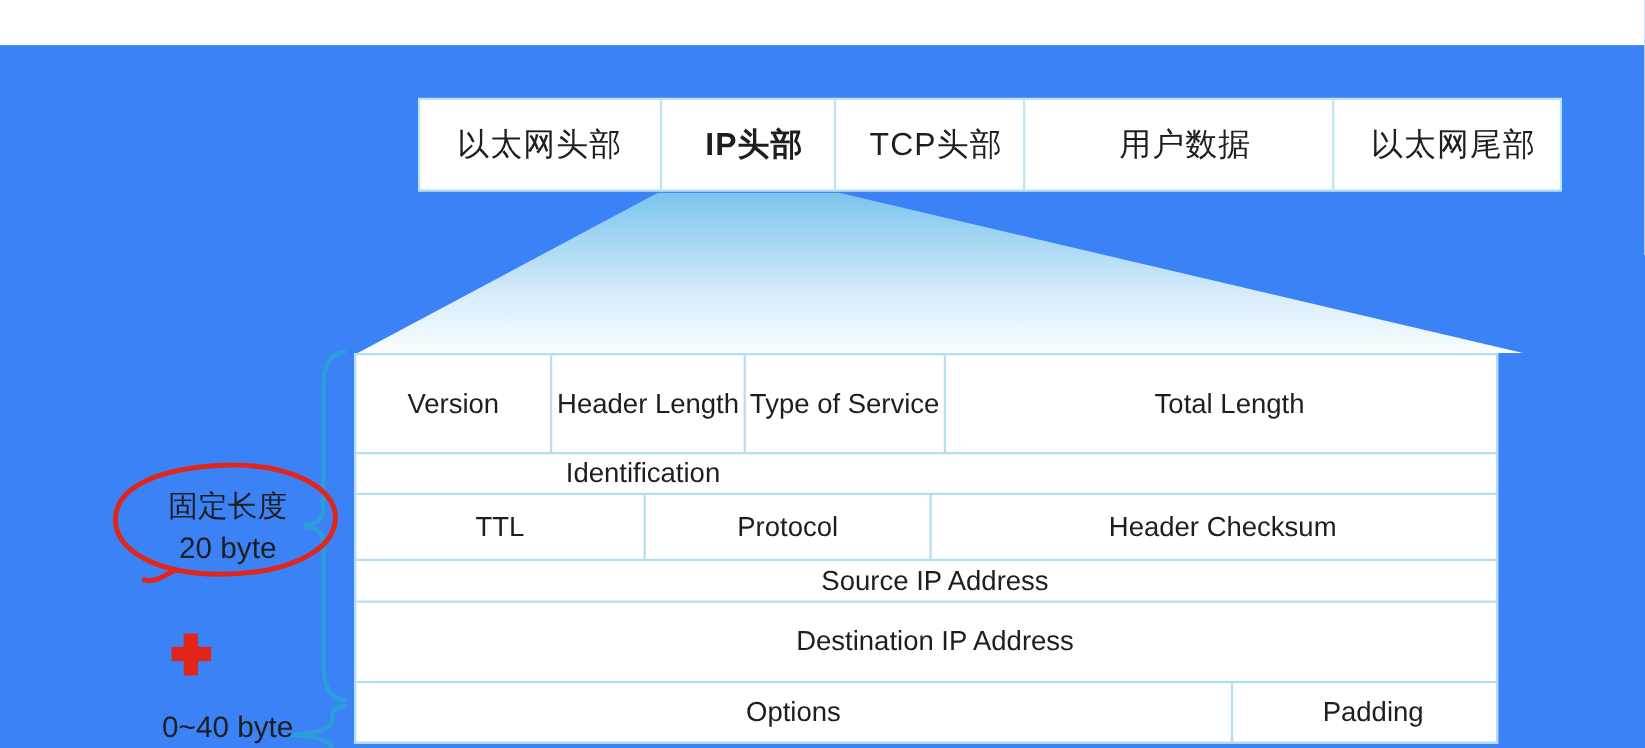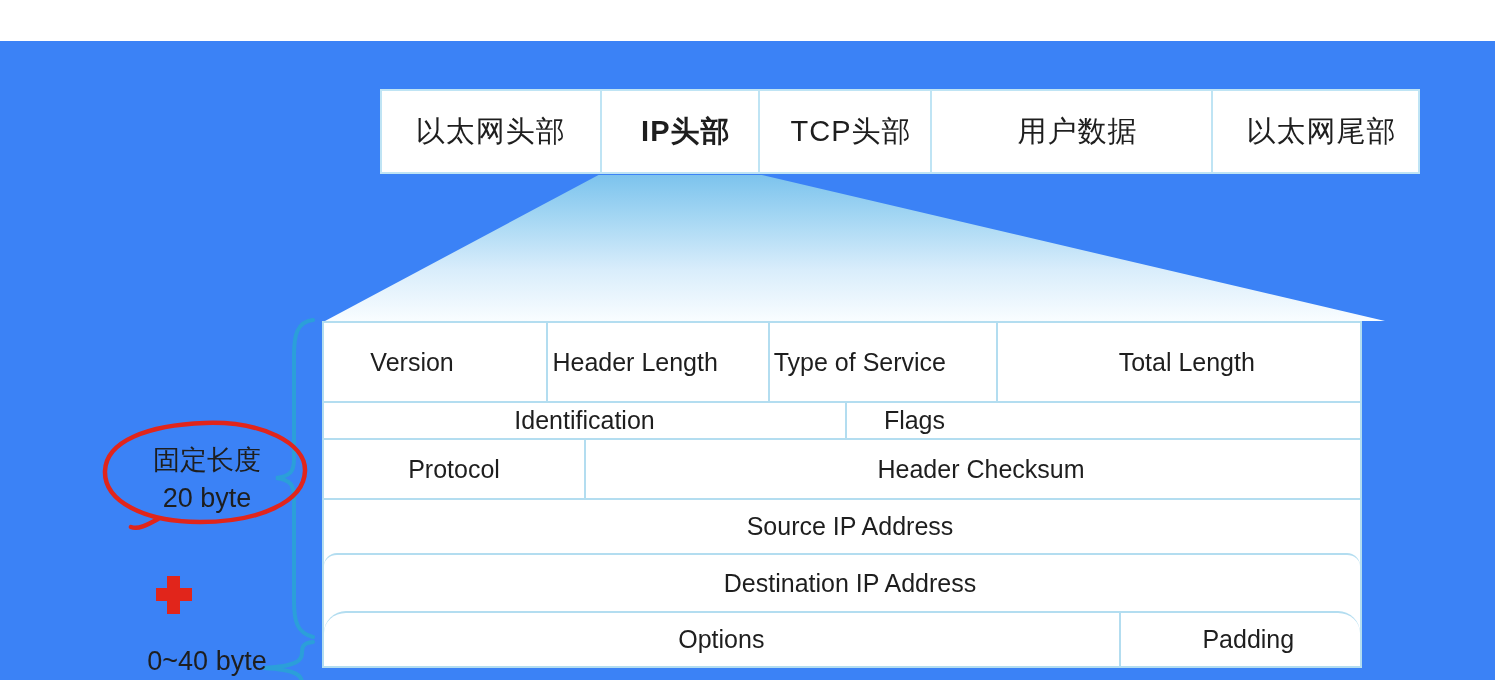--- a/index.html
+++ b/index.html
@@ -26,21 +26,21 @@
     background:linear-gradient(to bottom,#7cc3ed 0%,#a3d6f3 28%,#d9edfb 65%,#f9fdff 100%);
     clip-path:polygon(25.8% 0%,41.2% 0%,100% 100%,0% 100%);
   }
   
   .ip-table{
     position:absolute;left:322px;top:280px;width:1040px;
     border:2px solid var(--line);box-sizing:border-box;background:#fff;
   }
   .row{display:flex;box-sizing:border-box;}
   .row + .row{border-top:2px solid var(--line);}
-  .r1{height:78px;gap:46px;} .r2{height:37px;} .r3{height:60px;} .r4{height:55px;} .r5{height:58px;border-radius:13px;} .r6{height:55px;border-radius:22px;}
+  .r1{height:88px;} .r2{height:37px;} .r3{height:60px;} .r4{height:38px;} .r5{height:73px;} .r6{height:55px;}
   .cell{
     display:flex;align-items:center;justify-content:center;text-align:center;
     font-size:25px;box-sizing:border-box;line-height:1.3;white-space:pre-line;
   }
   .cell + .cell{border-left:2px solid var(--line);}
   .fill{flex:1;padding-left:16px;}
   
   .side-label{position:absolute;left:107px;width:200px;text-align:center;font-size:27px;line-height:38px;}
   .side-label.fixed{top:400px;}
   .side-label.optional{top:602px;line-height:36px;}
@@ -69,23 +69,23 @@
 
   <div class="ip-table">
     <div class="row r1">
       <div class="cell" style="width:17%">Version</div>
       <div class="cell" style="width:17%">Header Length</div>
       <div class="cell" style="width:17.5%">Type of Service</div>
       <div class="cell fill">Total Length</div>
     </div>
     <div class="row r2">
       <div class="cell" style="width:50.3%">Identification</div>
-      <div class="cell" style="width:13.2%">Flags</div>
     </div>
     <div class="row r3">
+      <div class="cell" style="width:25.2%">TTL</div>
       <div class="cell" style="width:25.1%">Protocol</div>
       <div class="cell fill">Header Checksum</div>
     </div>
     <div class="row r4">
       <div class="cell fill">Source IP Address</div>
     </div>
     <div class="row r5">
       <div class="cell fill">Destination IP Address</div>
     </div>
     <div class="row r6">

